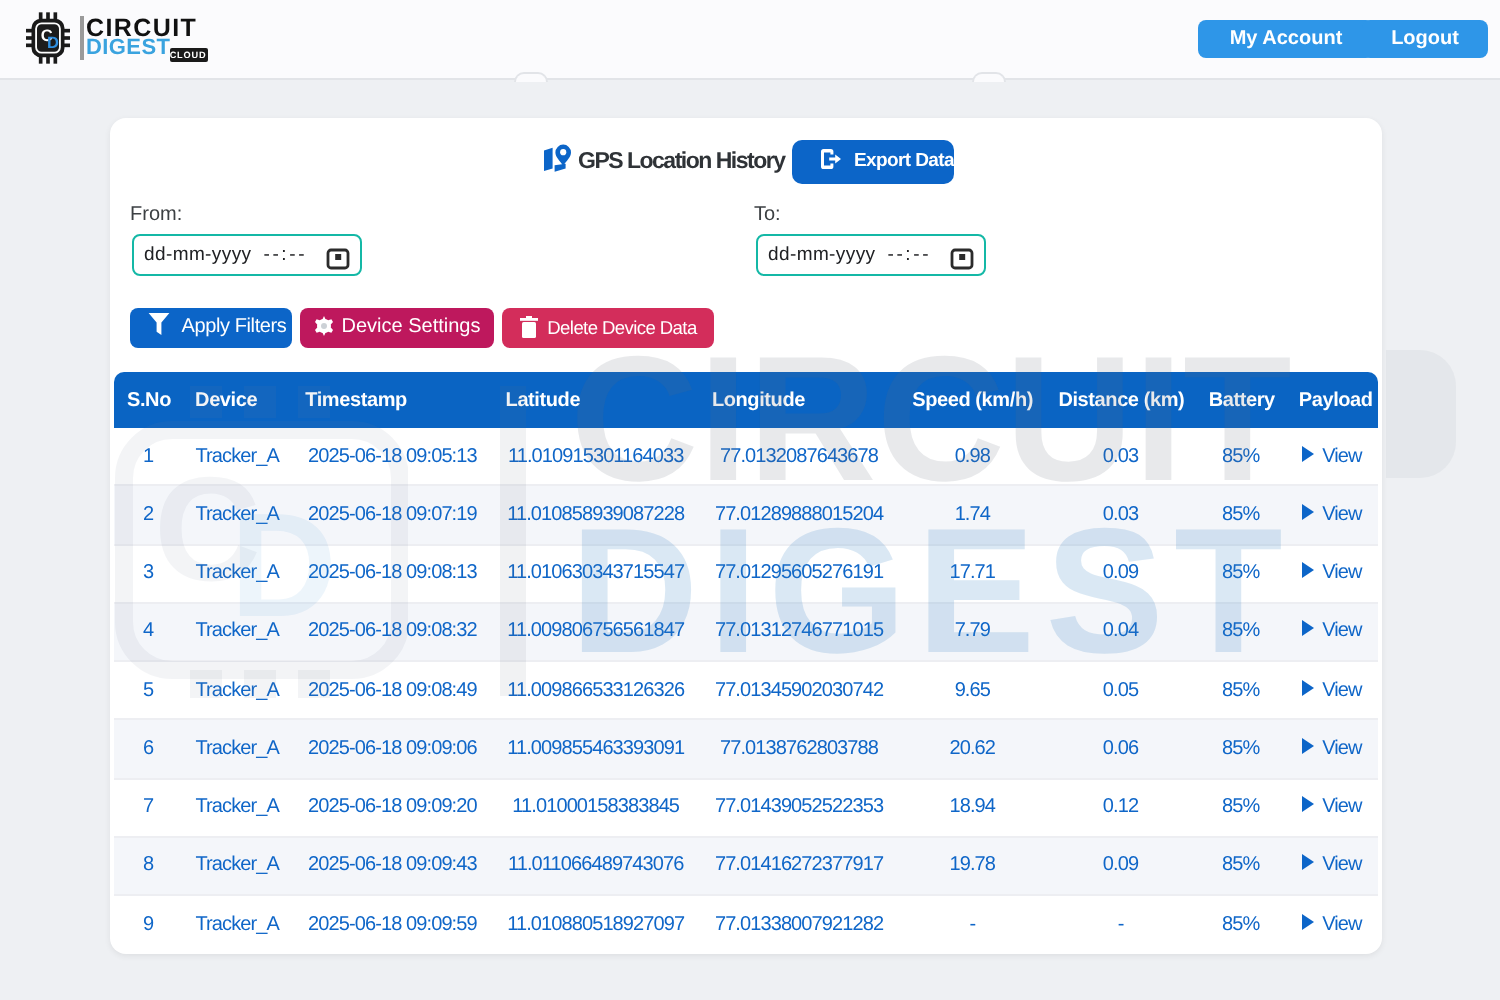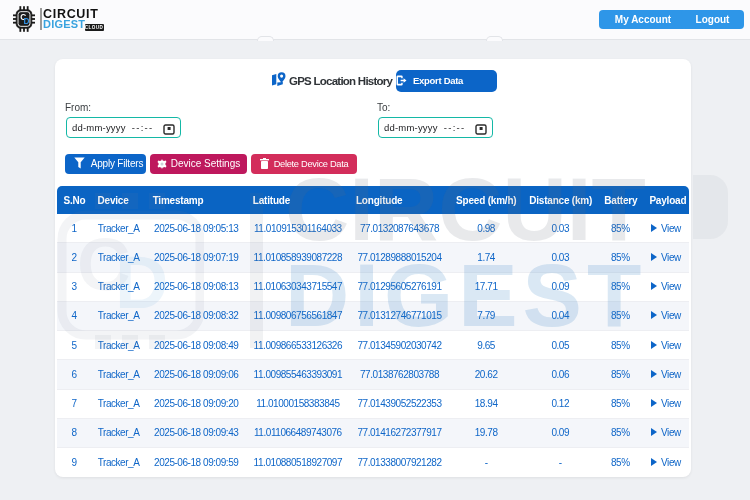--- a/index.html
+++ b/index.html
@@ -12,21 +12,21 @@
   .logo-sep { position:absolute; left:40px; top:8px; width:1.5px; height:22px; background:#9a9a9a; }
   .logo-circuit { position:absolute; left:43px; top:6.5px; font-size:12.5px; font-weight:bold; color:#111; letter-spacing:0.7px; }
   .logo-digest { position:absolute; left:43px; top:17.8px; font-size:11px; font-weight:bold; color:#3aa3df; letter-spacing:0.2px; }
   .logo-cloud { position:absolute; left:84.5px; top:23.5px; width:19px; height:7px; background:#1a1a1a; color:#fff; font-size:4.6px; font-weight:bold; border-radius:1px; letter-spacing:0.4px; text-align:center; line-height:7px; }
 
   
   .card { position:absolute; left:55px; top:59px; width:636px; height:418px; background:#fff; border-radius:8px; box-shadow:0 1px 3px rgba(0,0,0,0.07); }
 
   
   .title-txt { position:absolute; left:289px; top:74px; font-size:11.5px; line-height:14px; font-weight:bold; color:#2f3337; letter-spacing:-0.75px; }
-  .export-btn { position:absolute; left:396px; top:70px; width:101px; height:22px; background:#0c65c8; border-radius:5px; color:#fff; font-size:9.5px; font-weight:bold; line-height:22px; text-align:left; letter-spacing:-0.3px; }
+  .export-btn { position:absolute; left:396px; top:70px; width:81px; height:22px; background:#0c65c8; border-radius:5px; color:#fff; font-size:9.5px; font-weight:bold; line-height:22px; text-align:right; letter-spacing:-0.3px; }
 
   
   .flabel { position:absolute; font-size:10px; color:#3c4043;text-align:right; }
   .finput { position:absolute; width:115px; height:21px; background:#fff; border:1px solid #14b8a6; border-radius:4px; font-size:9.5px; color:#202124; line-height:19px; padding-left:5.5px; letter-spacing:0.2px; }
 
   .btnrow { position:absolute; top:154px; height:20px; border-radius:4px; color:#fff; font-size:10px; font-weight:normal; line-height:20px; text-align:center; }
 
   
   table.grid { position:absolute; left:57px; top:186px; width:632px; border-collapse:separate; border-spacing:0; table-layout:fixed; }
   table.grid th { background:#0a64c3; color:#fff; font-size:10px; font-weight:bold; text-align:left; height:28px; padding:0 0 0 6.5px; vertical-align:middle; white-space:nowrap; letter-spacing:-0.2px; }

